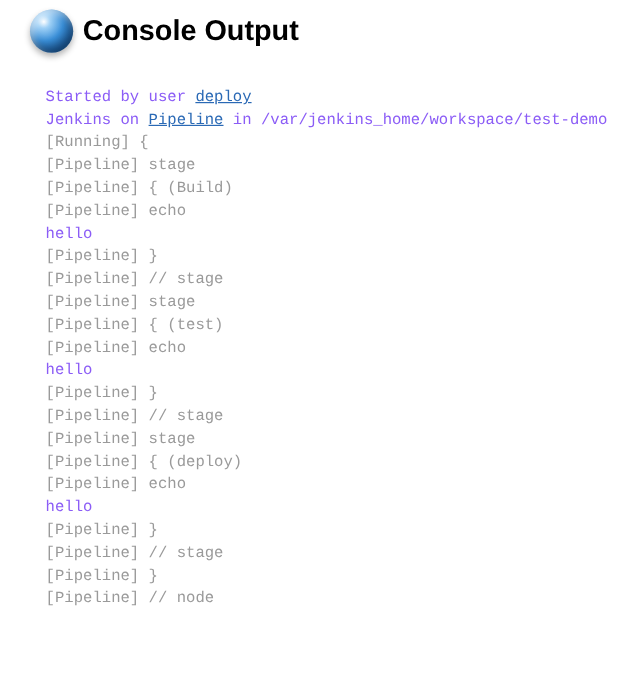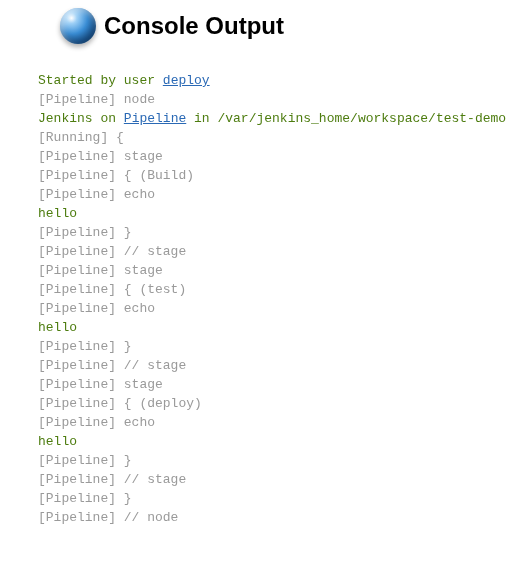--- a/index.html
+++ b/index.html
@@ -5,21 +5,21 @@
   body {
     margin: 0;
     padding: 0;
     font-family: Arial, Helvetica, sans-serif;
     background: #ffffff;
     width: 530px;
   }
   .header {
     display: flex;
     align-items: center;
-    padding: 8px 0 6px 60px;
+    padding: 8px 0 6px 25px;
   }
   .orb {
     width: 36px;
     height: 36px;
     border-radius: 50%;
     background: radial-gradient(circle at 32% 28%, #ffffff 0%, #9ed0f6 15%, #3a8fd8 45%, #1e5fa0 70%, #0a3a6a 100%);
     box-shadow: 0 3px 5px rgba(0,0,0,0.3), inset -3px -5px 8px rgba(0,0,0,0.25), inset 3px 4px 6px rgba(255,255,255,0.5);
     margin-right: 8px;
     flex-shrink: 0;
   }
@@ -36,38 +36,37 @@
     white-space: nowrap;
     color: #333;
   }
   .console .line {
     display: block;
   }
   .dim {
     color: #9a9a9a;
   }
   .dark {
-    color: #4d7c0f;
+    color: #8b5cf6;
   }
   a.link {
     color: #2a69b5;
     text-decoration: underline;
   }
 </style>
 </head>
 <body>
 
 <div class="header">
   <div class="orb"></div>
   <div class="title">Console Output</div>
 </div>
 
 <pre class="console" id="console-area">
     <span class="line"><span class="dark">Started by user </span><a href="#" class="link">deploy</a></span>
-    <span class="line"><span class="dim">[Pipeline] node</span></span>
     <span class="line"><span class="dark">Jenkins on </span><a href="#" class="link">Pipeline</a><span class="dark"> in /var/jenkins_home/workspace/test-demo</span></span>
     <span class="line"><span class="dim">[Running] {</span></span>
     <span class="line"><span class="dim">[Pipeline] stage</span></span>
     <span class="line"><span class="dim">[Pipeline] { (Build)</span></span>
     <span class="line"><span class="dim">[Pipeline] echo</span></span>
     <span class="line"><span class="dark">hello</span></span>
     <span class="line"><span class="dim">[Pipeline] }</span></span>
     <span class="line"><span class="dim">[Pipeline] // stage</span></span>
     <span class="line"><span class="dim">[Pipeline] stage</span></span>
     <span class="line"><span class="dim">[Pipeline] { (test)</span></span>

